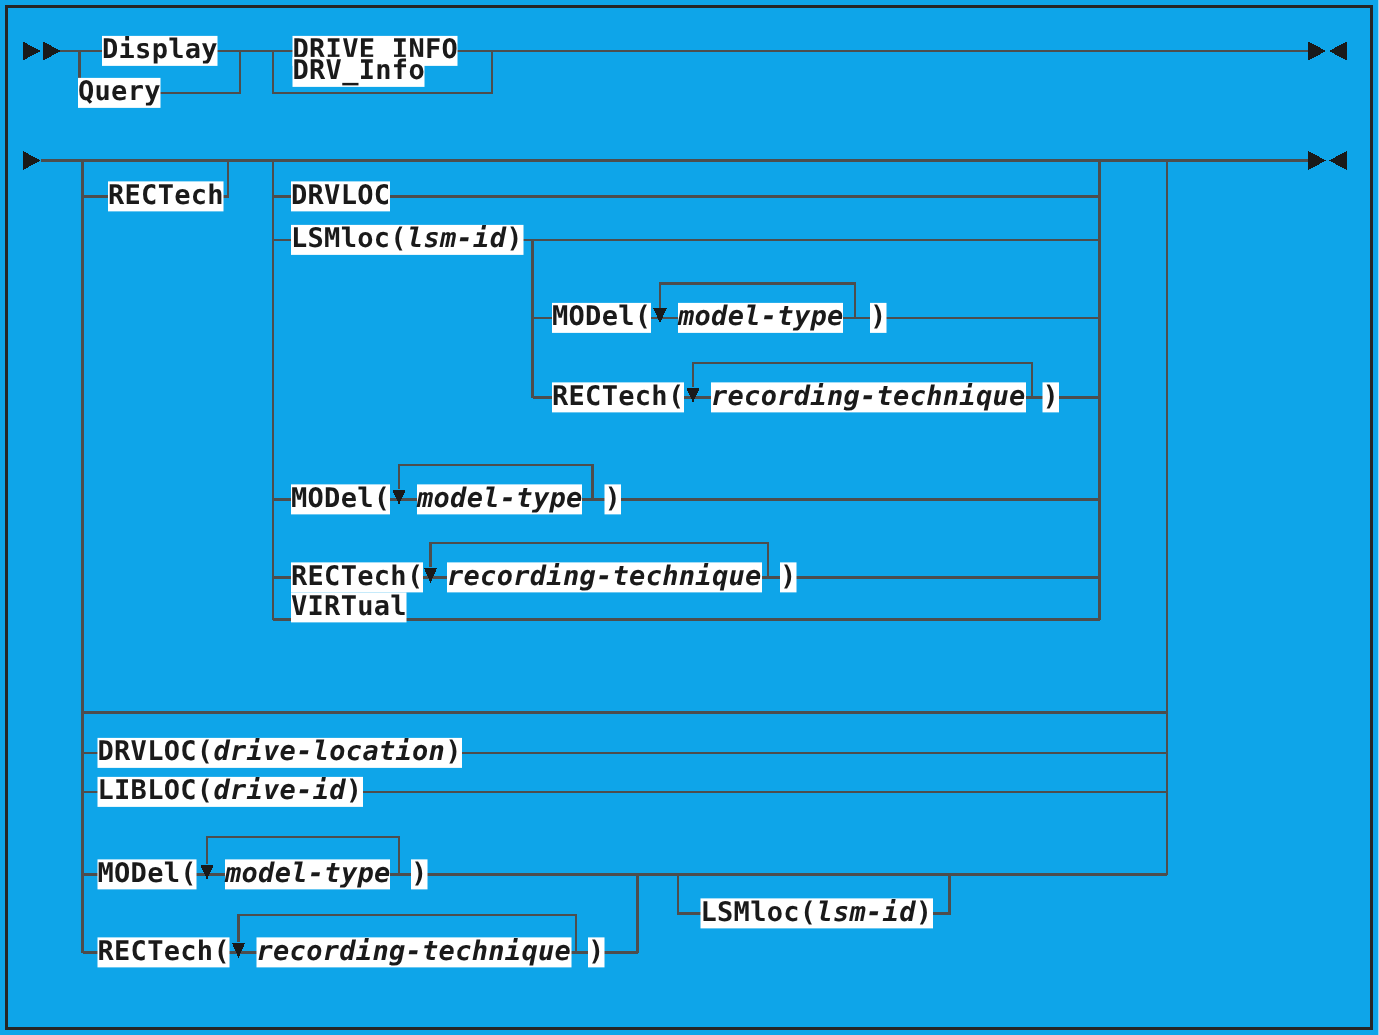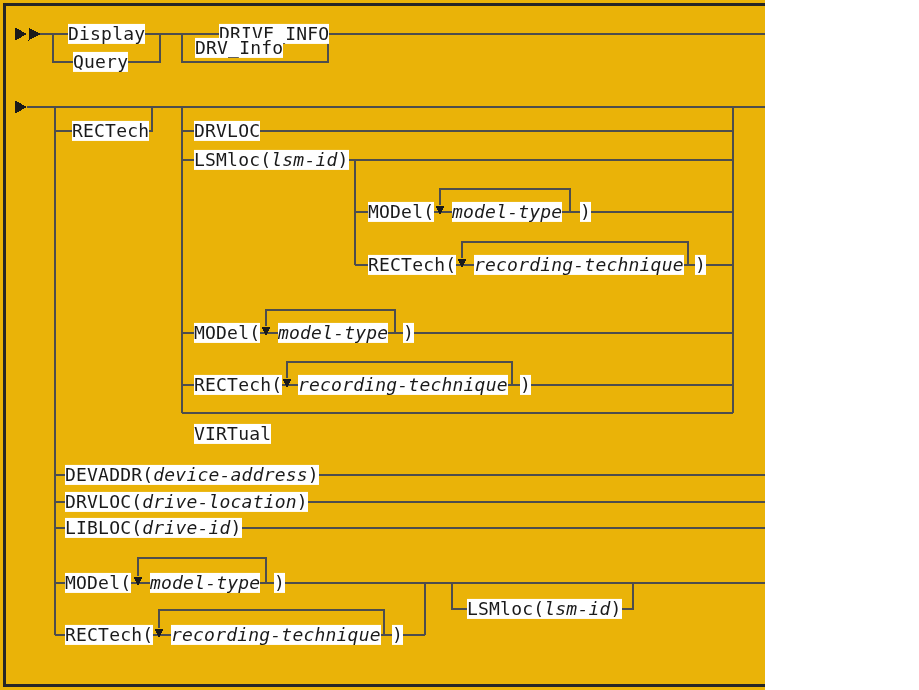--- a/index.html
+++ b/index.html
@@ -1,19 +1,20 @@
 <!DOCTYPE html>
 <html><head>
 <meta charset="utf-8">
 <style>
   html,body { margin:0; padding:0; background:#ffffff; }
   #stage {
-    position:relative; width:765px; height:690px;
-    background:#eab308; overflow:hidden;
+    position:relative; width:919px; height:690px;
+    background:#0ea5e9; overflow:hidden;
     font-family:"DejaVu Sans Mono","Liberation Mono",monospace;
+    font-weight:bold;
   }
   #rails { position:absolute; left:0; top:0; }
   .tok {
     position:absolute; transform:translateY(-50%);
     background:#ffffff; color:#1a1a1a;
     font-size:18px; line-height:1.12; white-space:pre;
     letter-spacing:0.2px;
   }
   .it { font-style:italic; }
 </style>
@@ -76,22 +77,22 @@
       <path d="M28.5 27.5 L28.5 40.5 L40.5 34 Z"></path>
       <path d="M872 27.5 L872 40.5 L884 34 Z"></path>
       <path d="M898 27.5 L898 40.5 L886 34 Z"></path>
       <path d="M15 100.5 L15 113.5 L27 107 Z"></path>
       <path d="M872 100.5 L872 113.5 L884 107 Z"></path>
       <path d="M898 100.5 L898 113.5 L886 107 Z"></path>
     </g>
   </svg>
 
   <div class="tok" style="left:68px;  top:34px;"><span>Display</span></div>
-  <div class="tok" style="left:73px;  top:62px;"><span>Query</span></div>
-  <div class="tok" style="left:195px; top:34px;margin-left:24px;"><span>DRIVE_INFO</span></div>
+  <div class="tok" style="left:52px;  top:62px;"><span>Query</span></div>
+  <div class="tok" style="left:195px; top:34px;"><span>DRIVE_INFO</span></div>
   <div class="tok" style="left:195px; top:48px;"><span>DRV_Info</span></div>
 
   <div class="tok" style="left:72px;  top:131px;"><span>RECTech</span></div>
   <div class="tok" style="left:194px; top:131px;"><span>DRVLOC</span></div>
 
   <div class="tok" style="left:194px; top:160px;"><span>LSMloc(</span><span class="it">lsm-id</span><span>)</span></div>
 
   <div class="tok" style="left:368px; top:212px;"><span>MODel(</span></div>
   <div class="tok it" style="left:452px; top:212px;"><span>model-type</span></div>
   <div class="tok" style="left:580px; top:212px;"><span>)</span></div>
@@ -101,23 +102,22 @@
   <div class="tok" style="left:695px; top:265px;"><span>)</span></div>
 
   <div class="tok" style="left:194px; top:333px;"><span>MODel(</span></div>
   <div class="tok it" style="left:278px; top:333px;"><span>model-type</span></div>
   <div class="tok" style="left:403px; top:333px;"><span>)</span></div>
 
   <div class="tok" style="left:194px; top:385px;"><span>RECTech(</span></div>
   <div class="tok it" style="left:298px; top:385px;"><span>recording-technique</span></div>
   <div class="tok" style="left:520px; top:385px;"><span>)</span></div>
 
-  <div class="tok" style="left:194px; top:434px;"><span>VIRTual</span></div>
+  <div class="tok" style="left:194px; top:405px;"><span>VIRTual</span></div>
 
-  <div class="tok" style="left:65px; top:475px;"><span>DEVADDR(</span><span class="it">device-address</span><span>)</span></div>
 
   <div class="tok" style="left:65px; top:502px;"><span>DRVLOC(</span><span class="it">drive-location</span><span>)</span></div>
 
   <div class="tok" style="left:65px; top:528px;"><span>LIBLOC(</span><span class="it">drive-id</span><span>)</span></div>
 
   <div class="tok" style="left:65px; top:583px;"><span>MODel(</span></div>
   <div class="tok it" style="left:150px; top:583px;"><span>model-type</span></div>
   <div class="tok" style="left:274px; top:583px;"><span>)</span></div>
 
   <div class="tok" style="left:467px; top:609px;"><span>LSMloc(</span><span class="it">lsm-id</span><span>)</span></div>

